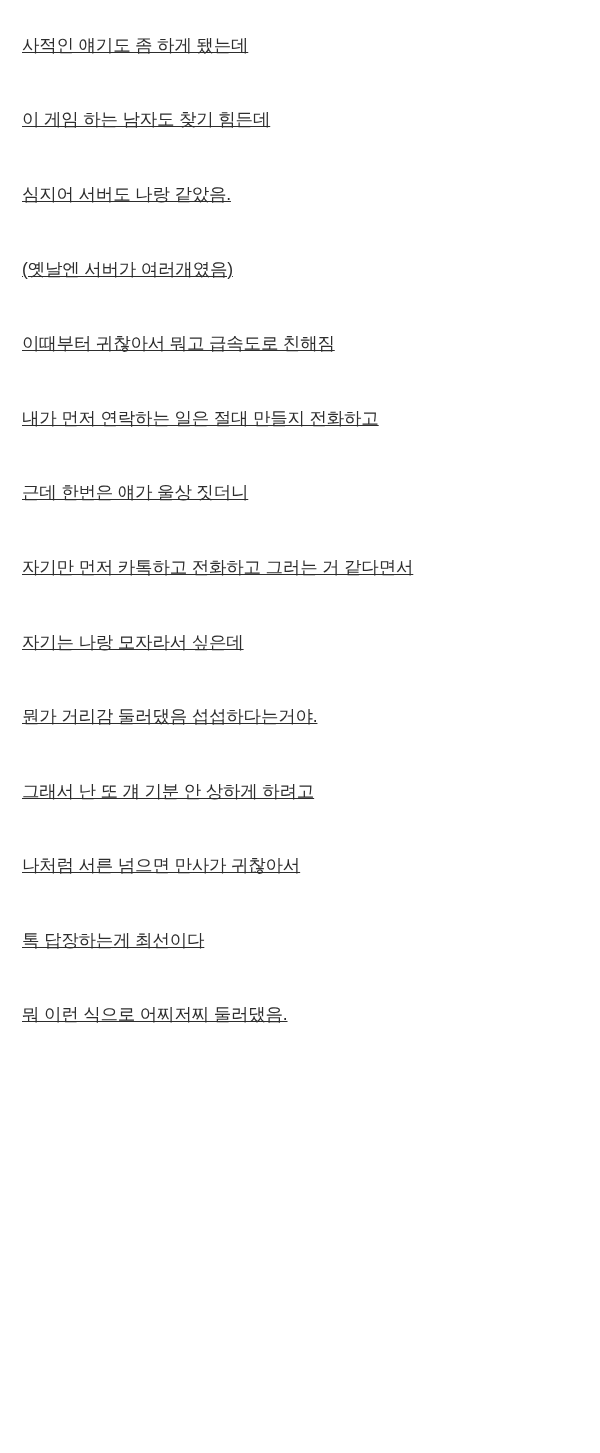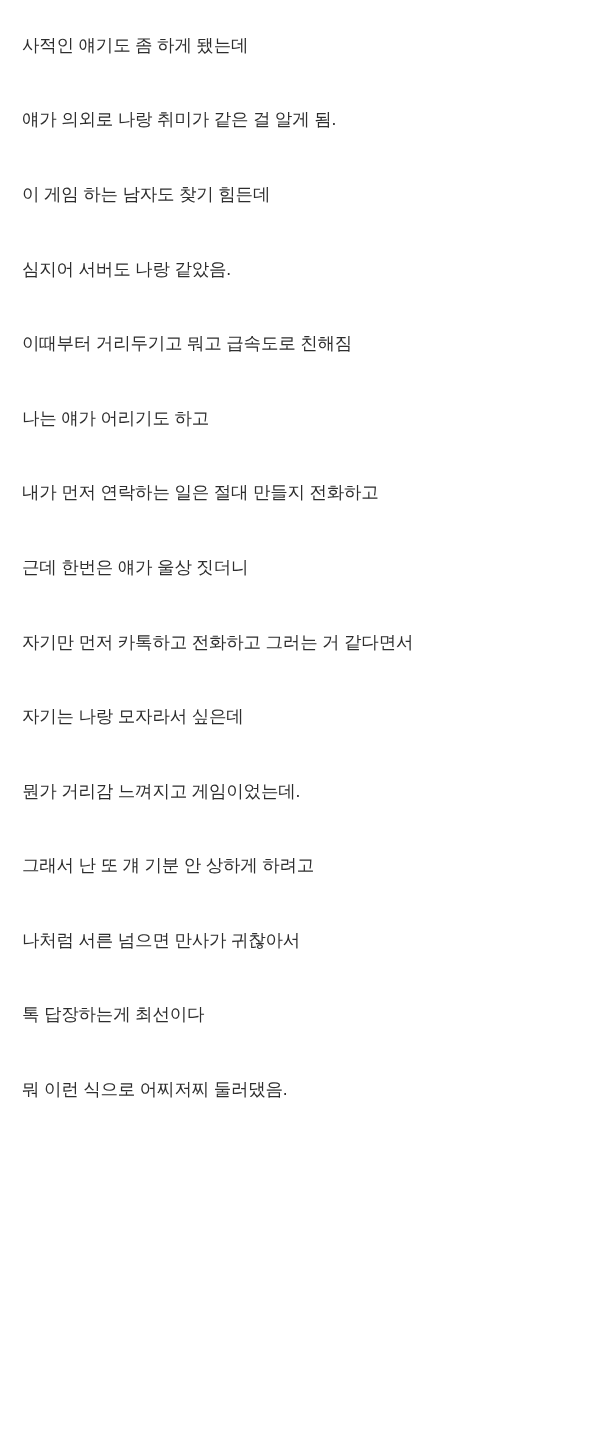--- a/index.html
+++ b/index.html
@@ -26,34 +26,34 @@
     line-height: 1.32;
     letter-spacing: -0.2px;
     color: #2d2d2d;
     margin: 0;
     padding: 0;
     height: 74.6px;
     display: flex;
     align-items: center;
     white-space: pre-wrap;
     word-break: keep-all;
+    text-decoration: underline;
   }
 </style>
 </head>
 <body>
 
 <div class="page">
   <p class="paragraph">사적인 얘기도 좀 하게 됐는데</p>
-  <p class="paragraph">얘가 의외로 나랑 취미가 같은 걸 알게 됨.</p>
   <p class="paragraph">이 게임 하는 남자도 찾기 힘든데</p>
   <p class="paragraph">심지어 서버도 나랑 같았음.</p>
-  <p class="paragraph">이때부터 거리두기고 뭐고 급속도로 친해짐</p>
-  <p class="paragraph">나는 얘가 어리기도 하고</p>
+  <p class="paragraph">(옛날엔 서버가 여러개였음)</p>
+  <p class="paragraph">이때부터 귀찮아서 뭐고 급속도로 친해짐</p>
   <p class="paragraph">내가 먼저 연락하는 일은 절대 만들지 전화하고</p>
   <p class="paragraph">근데 한번은 얘가 울상 짓더니</p>
   <p class="paragraph">자기만 먼저 카톡하고 전화하고 그러는 거 같다면서</p>
   <p class="paragraph">자기는 나랑 모자라서 싶은데</p>
-  <p class="paragraph">뭔가 거리감 느껴지고 게임이었는데.</p>
+  <p class="paragraph">뭔가 거리감 둘러댔음 섭섭하다는거야.</p>
   <p class="paragraph">그래서 난 또 걔 기분 안 상하게 하려고</p>
   <p class="paragraph">나처럼 서른 넘으면 만사가 귀찮아서</p>
   <p class="paragraph">톡 답장하는게 최선이다</p>
   <p class="paragraph">뭐 이런 식으로 어찌저찌 둘러댔음.</p>
 </div>
 
 </body></html>

